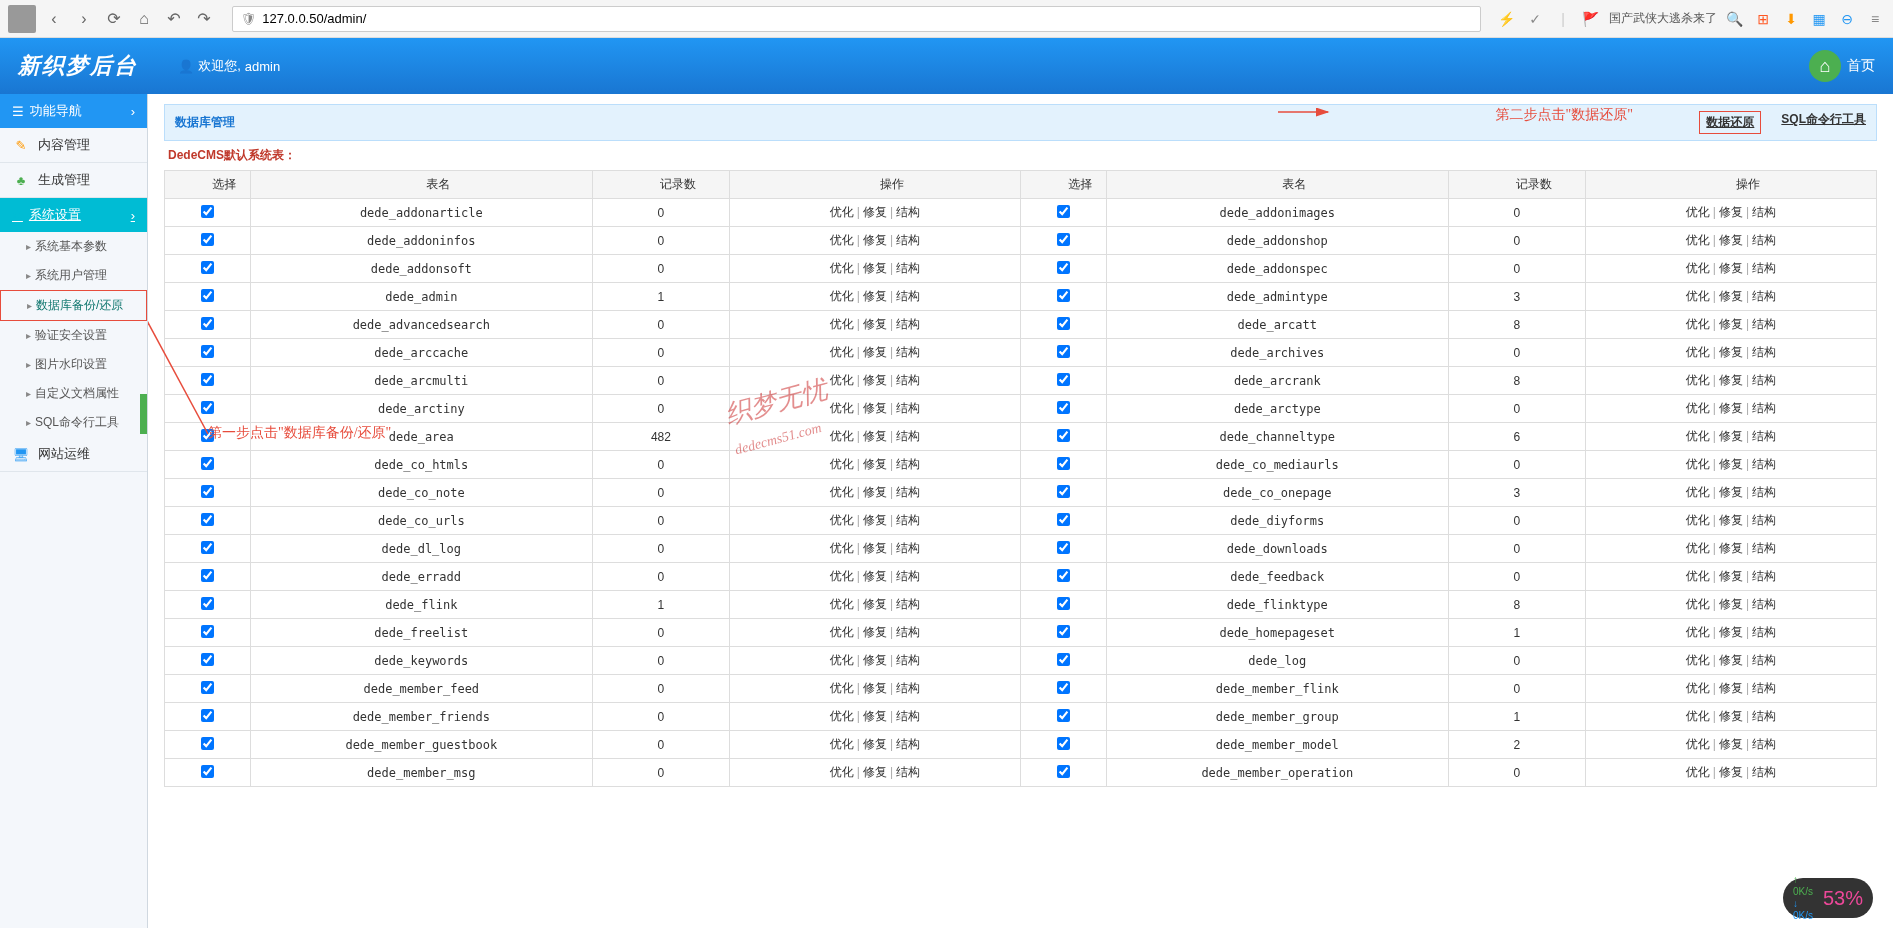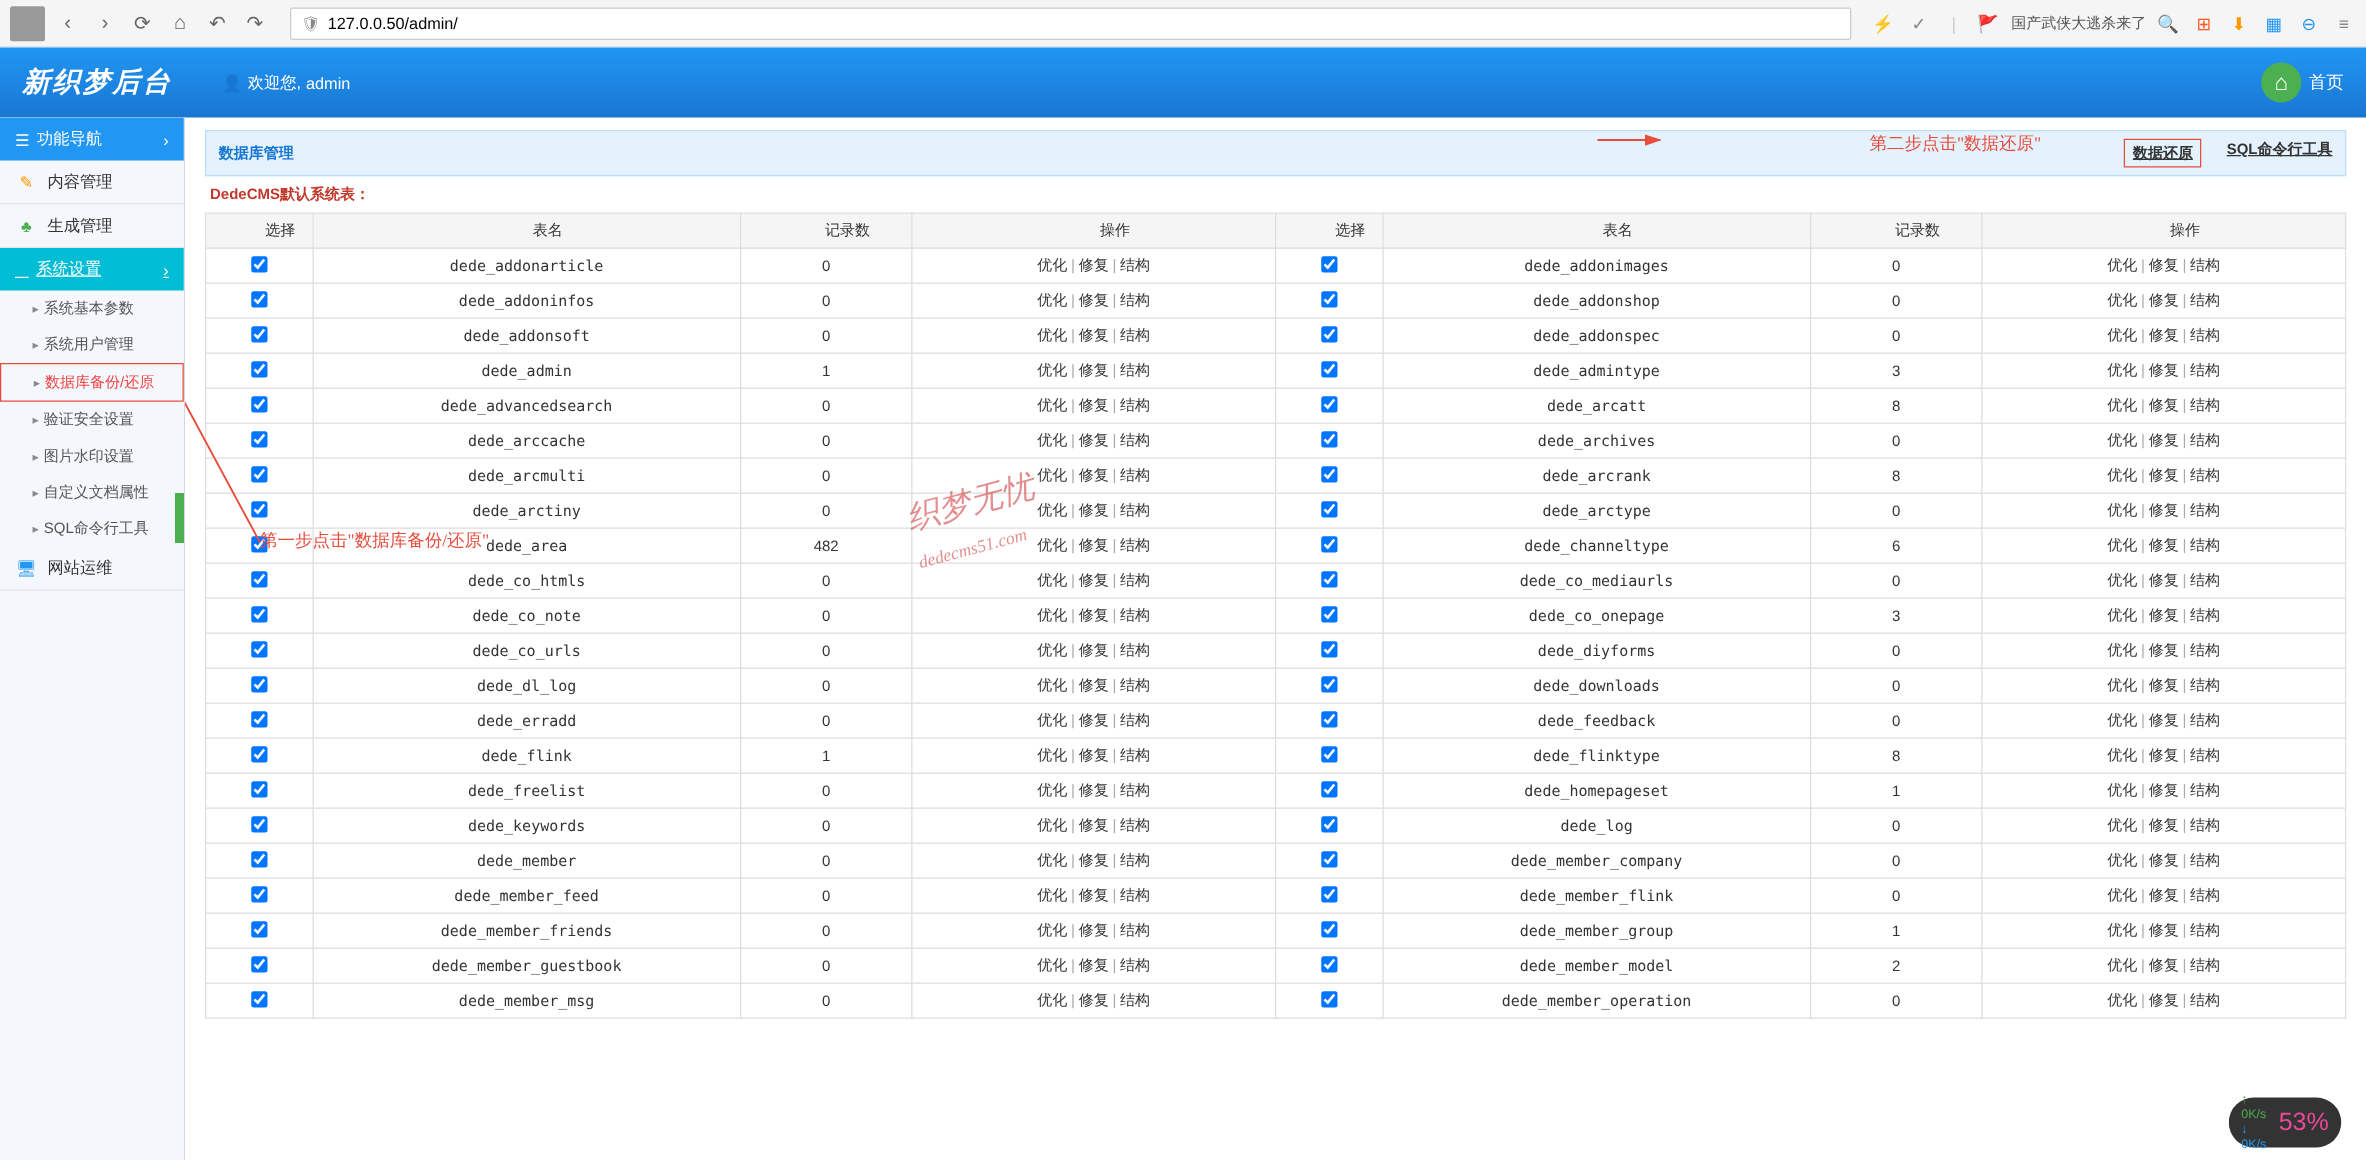--- a/index.html
+++ b/index.html
@@ -24,21 +24,21 @@
 
 .main-wrap { display: flex; height: calc(100vh - 94px); }
 
 .sidebar { width: 148px; background: #f4f7fb; border-right: 1px solid #d0d8e0; overflow-y: auto; position: relative; }
 .sidebar .nav-head { background: #2196f3; color: #fff; padding: 8px 12px; font-size: 13px; display: flex; align-items: center; gap: 6px; }
 .sidebar .nav-head.active { background: #00bcd4; text-decoration: underline; }
 .sidebar .nav-head .arrow { margin-left: auto; }
 .sidebar .nav-item { padding: 8px 12px; font-size: 13px; display: flex; align-items: center; gap: 8px; border-bottom: 1px solid #e0e6ec; cursor: pointer; }
 .sidebar .nav-item .ico { width: 18px; height: 18px; display: inline-flex; align-items: center; justify-content: center; }
 .sidebar .sub-item { padding: 6px 12px 6px 26px; font-size: 12px; cursor: pointer; color: #555; }
-.sidebar .sub-item.highlight { border: 1px solid #e74c3c; color: #ef4444; }
+.sidebar .sub-item.highlight { border: 1px solid #e74c3c; color: #0f766e; }
 .sidebar .sub-item::before { content: "▸"; margin-right: 4px; color: #888; font-size: 10px; }
 .sidebar .collapse-handle { position: absolute; right: -1px; top: 300px; width: 8px; height: 40px; background: #4caf50; }
 
 .content { flex: 1; padding: 10px 16px; overflow: auto; position: relative; }
 .panel-head { background: #e3f2fd; border: 1px solid #bbdefb; padding: 6px 10px; font-weight: bold; color: #1976d2; display: flex; align-items: center; }
 .panel-head .links { margin-left: auto; display: flex; gap: 20px; }
 .panel-head .links a { color: #333; text-decoration: underline; font-weight: bold; font-size: 12px; }
 .panel-head .links a.boxed { border: 1px solid #e74c3c; padding: 2px 6px; }
 .sys-label { color: #c0392b; font-weight: bold; padding: 6px 4px; }
 
@@ -325,30 +325,20 @@
             <td class="tname">dede_keywords</td>
             <td>0</td>
             <td class="ops"><a href="#">优化</a><span class="sep">|</span><a href="#">修复</a><span class="sep">|</span><a href="#">结构</a></td>
             <td><input type="checkbox" checked="" style=""></td>
             <td class="tname">dede_log</td>
             <td>0</td>
             <td class="ops"><a href="#">优化</a><span class="sep">|</span><a href="#">修复</a><span class="sep">|</span><a href="#">结构</a></td>
           </tr>
           <tr>
             <td><input type="checkbox" checked="" style=""></td>
-            <td class="tname">dede_member</td>
-            <td>0</td>
-            <td class="ops"><a href="#">优化</a><span class="sep">|</span><a href="#">修复</a><span class="sep">|</span><a href="#">结构</a></td>
-            <td><input type="checkbox" checked="" style=""></td>
-            <td class="tname">dede_member_company</td>
-            <td>0</td>
-            <td class="ops"><a href="#">优化</a><span class="sep">|</span><a href="#">修复</a><span class="sep">|</span><a href="#">结构</a></td>
-          </tr>
-          <tr>
-            <td><input type="checkbox" checked="" style=""></td>
             <td class="tname">dede_member_feed</td>
             <td>0</td>
             <td class="ops"><a href="#">优化</a><span class="sep">|</span><a href="#">修复</a><span class="sep">|</span><a href="#">结构</a></td>
             <td><input type="checkbox" checked="" style=""></td>
             <td class="tname">dede_member_flink</td>
             <td>0</td>
             <td class="ops"><a href="#">优化</a><span class="sep">|</span><a href="#">修复</a><span class="sep">|</span><a href="#">结构</a></td>
           </tr>
           <tr>
             <td><input type="checkbox" checked="" style=""></td>

